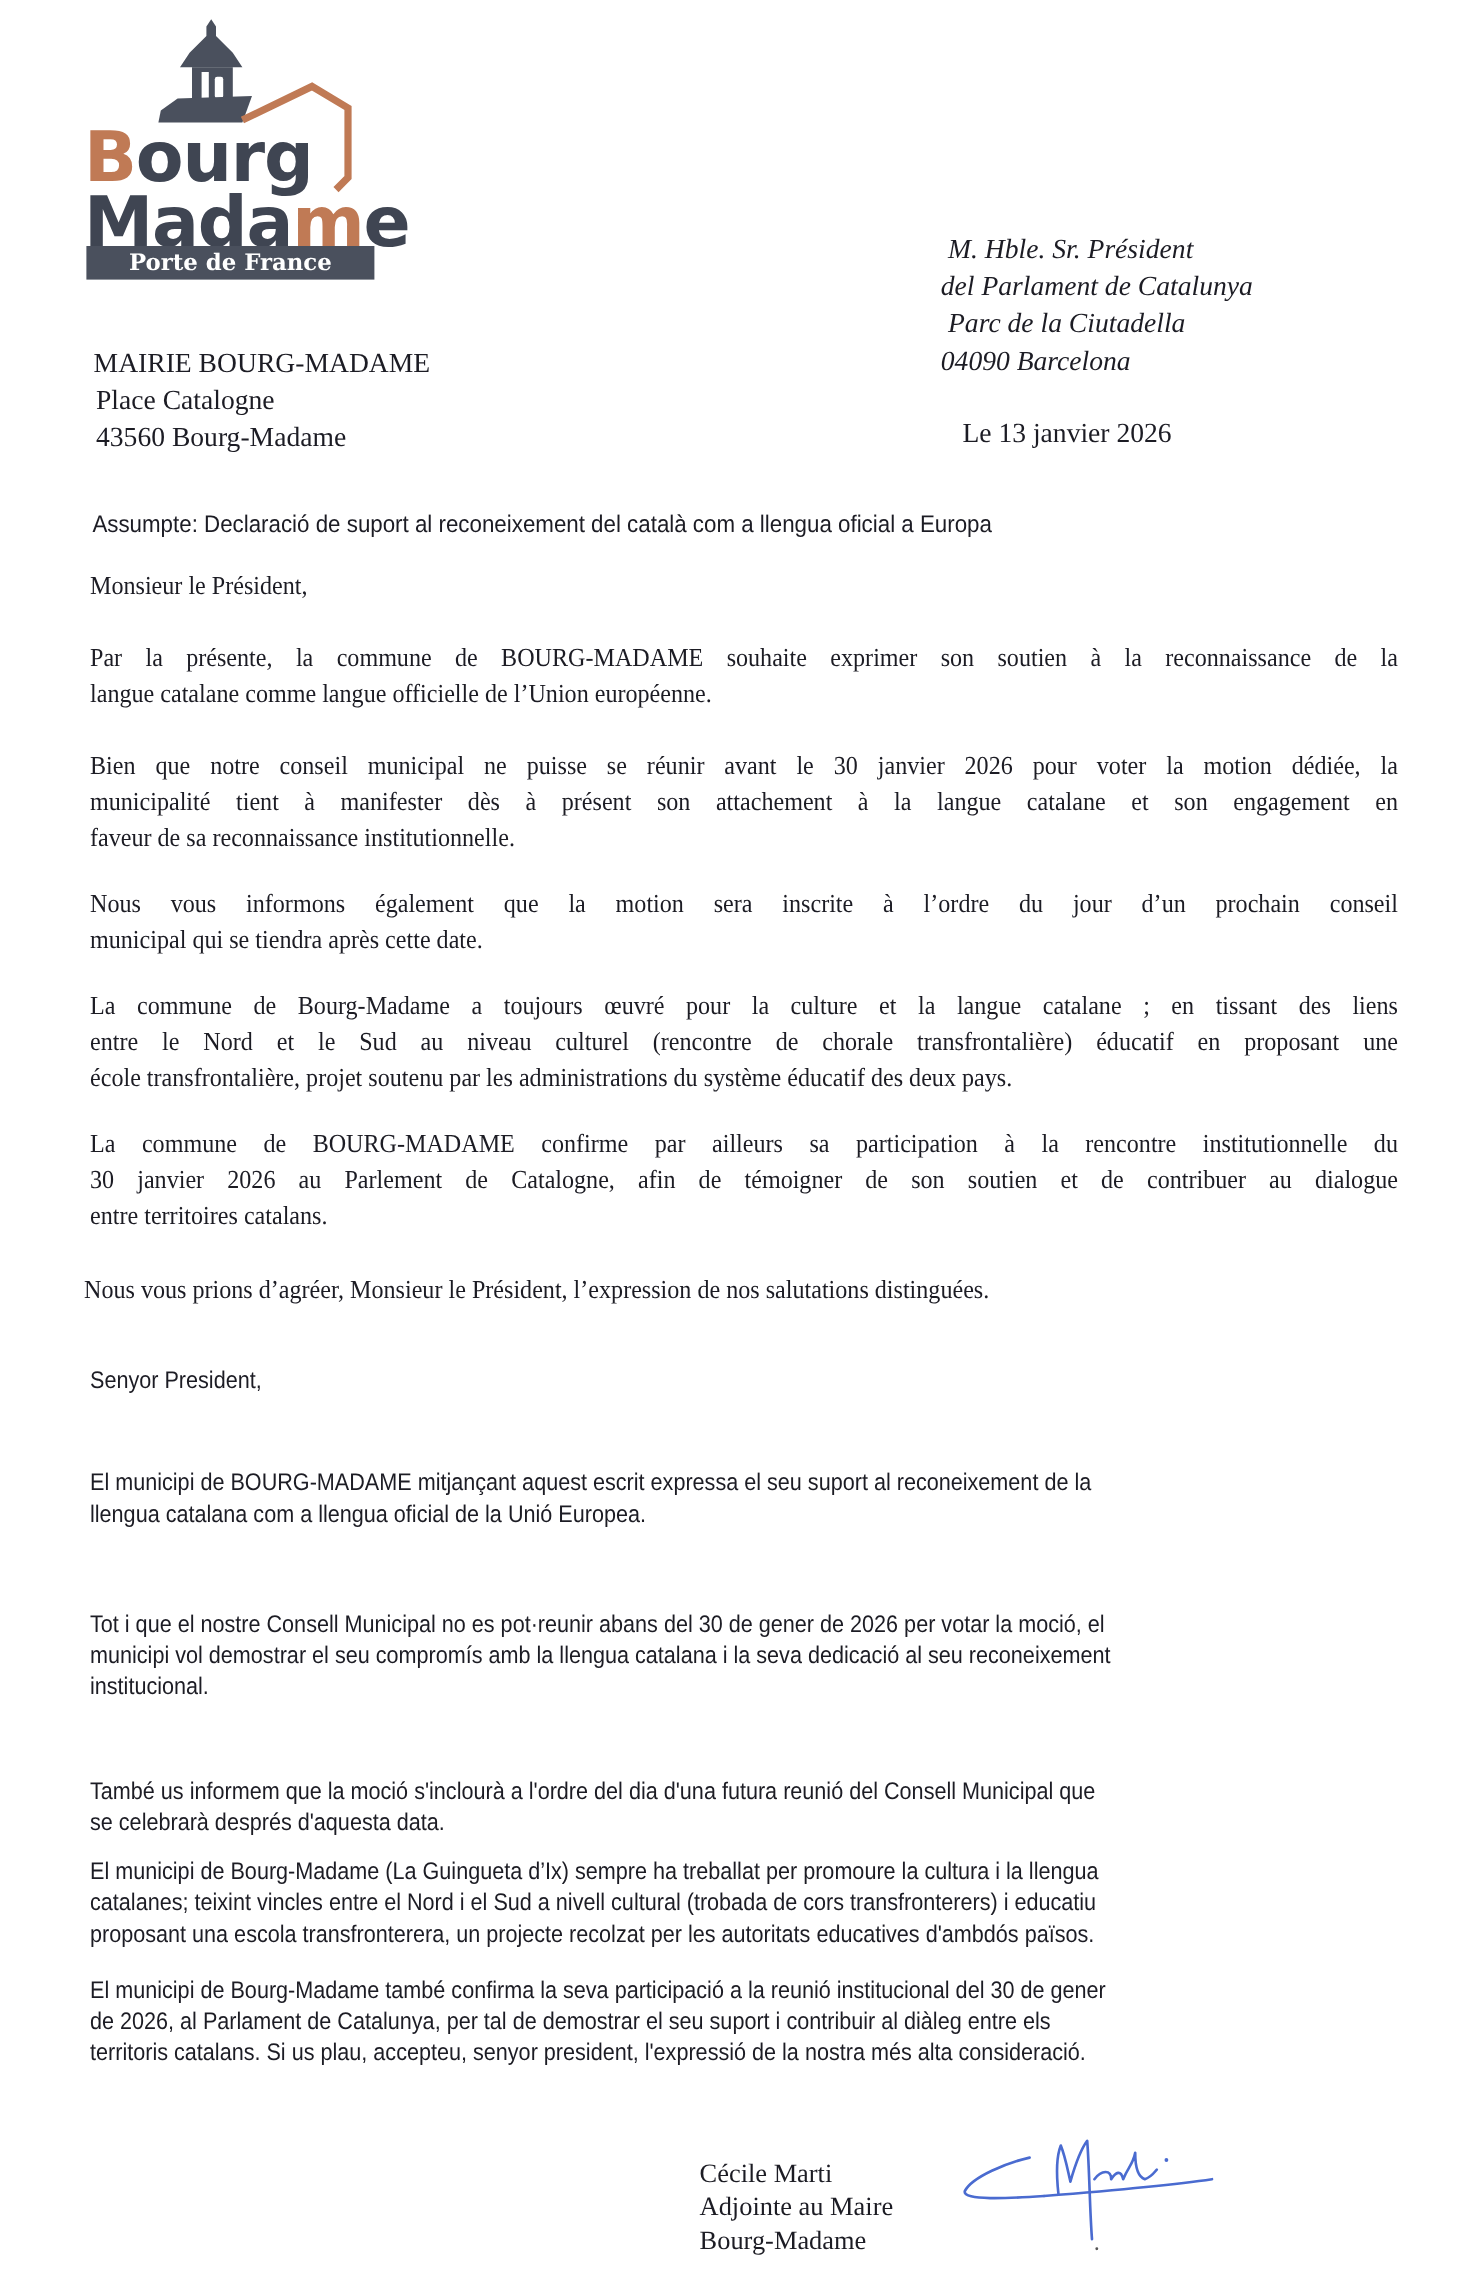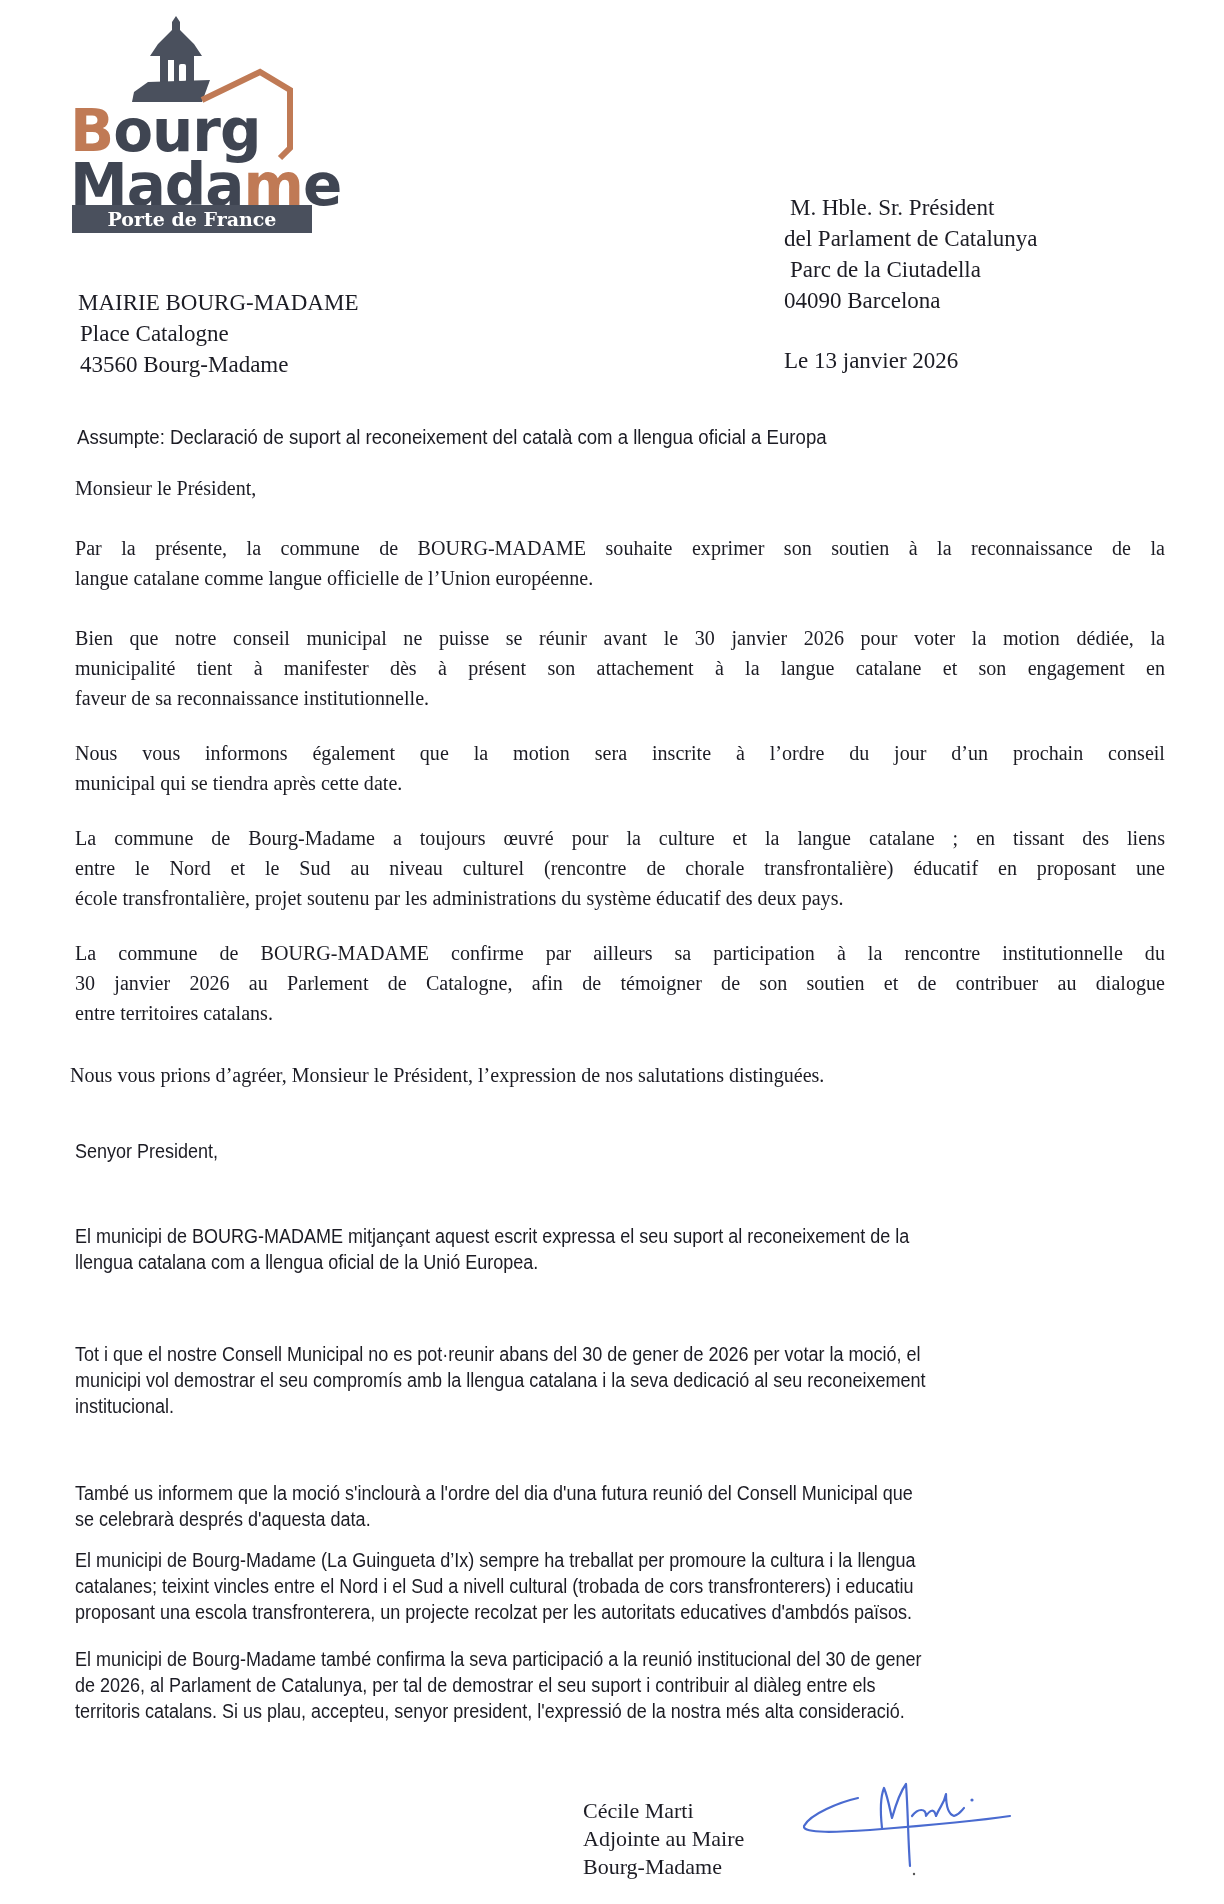--- a/index.html
+++ b/index.html
@@ -45,27 +45,27 @@
   <div class="logo-word" style="left:-2px;top:94px;"><span class="logo-accent">B</span><span>ourg</span></div>
   <div class="logo-tagline">Porte de France</div>
 </div>
 
 <div class="abs serif addr" style="left:78px;top:287px;">
   <div>MAIRIE BOURG-MADAME</div>
   <div style="padding-left:2px">Place Catalogne</div>
   <div style="padding-left:2px">43560 Bourg-Madame</div>
 </div>
 
-<div class="abs serif addr" style="left:784px;top:192px;">
+<div class="abs serif addr" style="left:784px;top:192px;font-style:italic;">
   <div style="padding-left:6px">M. Hble. Sr. Président</div>
   <div>del Parlament de Catalunya</div>
   <div style="padding-left:6px">Parc de la Ciutadella</div>
   <div>04090 Barcelona</div>
 </div>
-<div class="abs serif addr" style="left:784px;top:345px;text-align:center;">Le 13 janvier 2026</div>
+<div class="abs serif addr" style="left:802px;top:345px;text-align:center;">Le 13 janvier 2026</div>
 
 <div class="abs sans" style="left:77px;top:424px;font-size:20px;line-height:26px;transform:scaleX(0.93);transform-origin:left top;white-space:nowrap;">Assumpte: Declaració de suport al reconeixement del català com a llengua oficial a Europa</div>
 
 <div class="para fr nojust" style="top:473px;">
     <span class="line">Monsieur le Président,</span>
   </div>
 
 <div class="para fr" style="top:533px;">
   <span class="justline">Par la présente, la commune de BOURG-MADAME souhaite exprimer son soutien à la reconnaissance de la</span>
   <span class="line">langue catalane comme langue officielle de l’Union européenne.</span>

